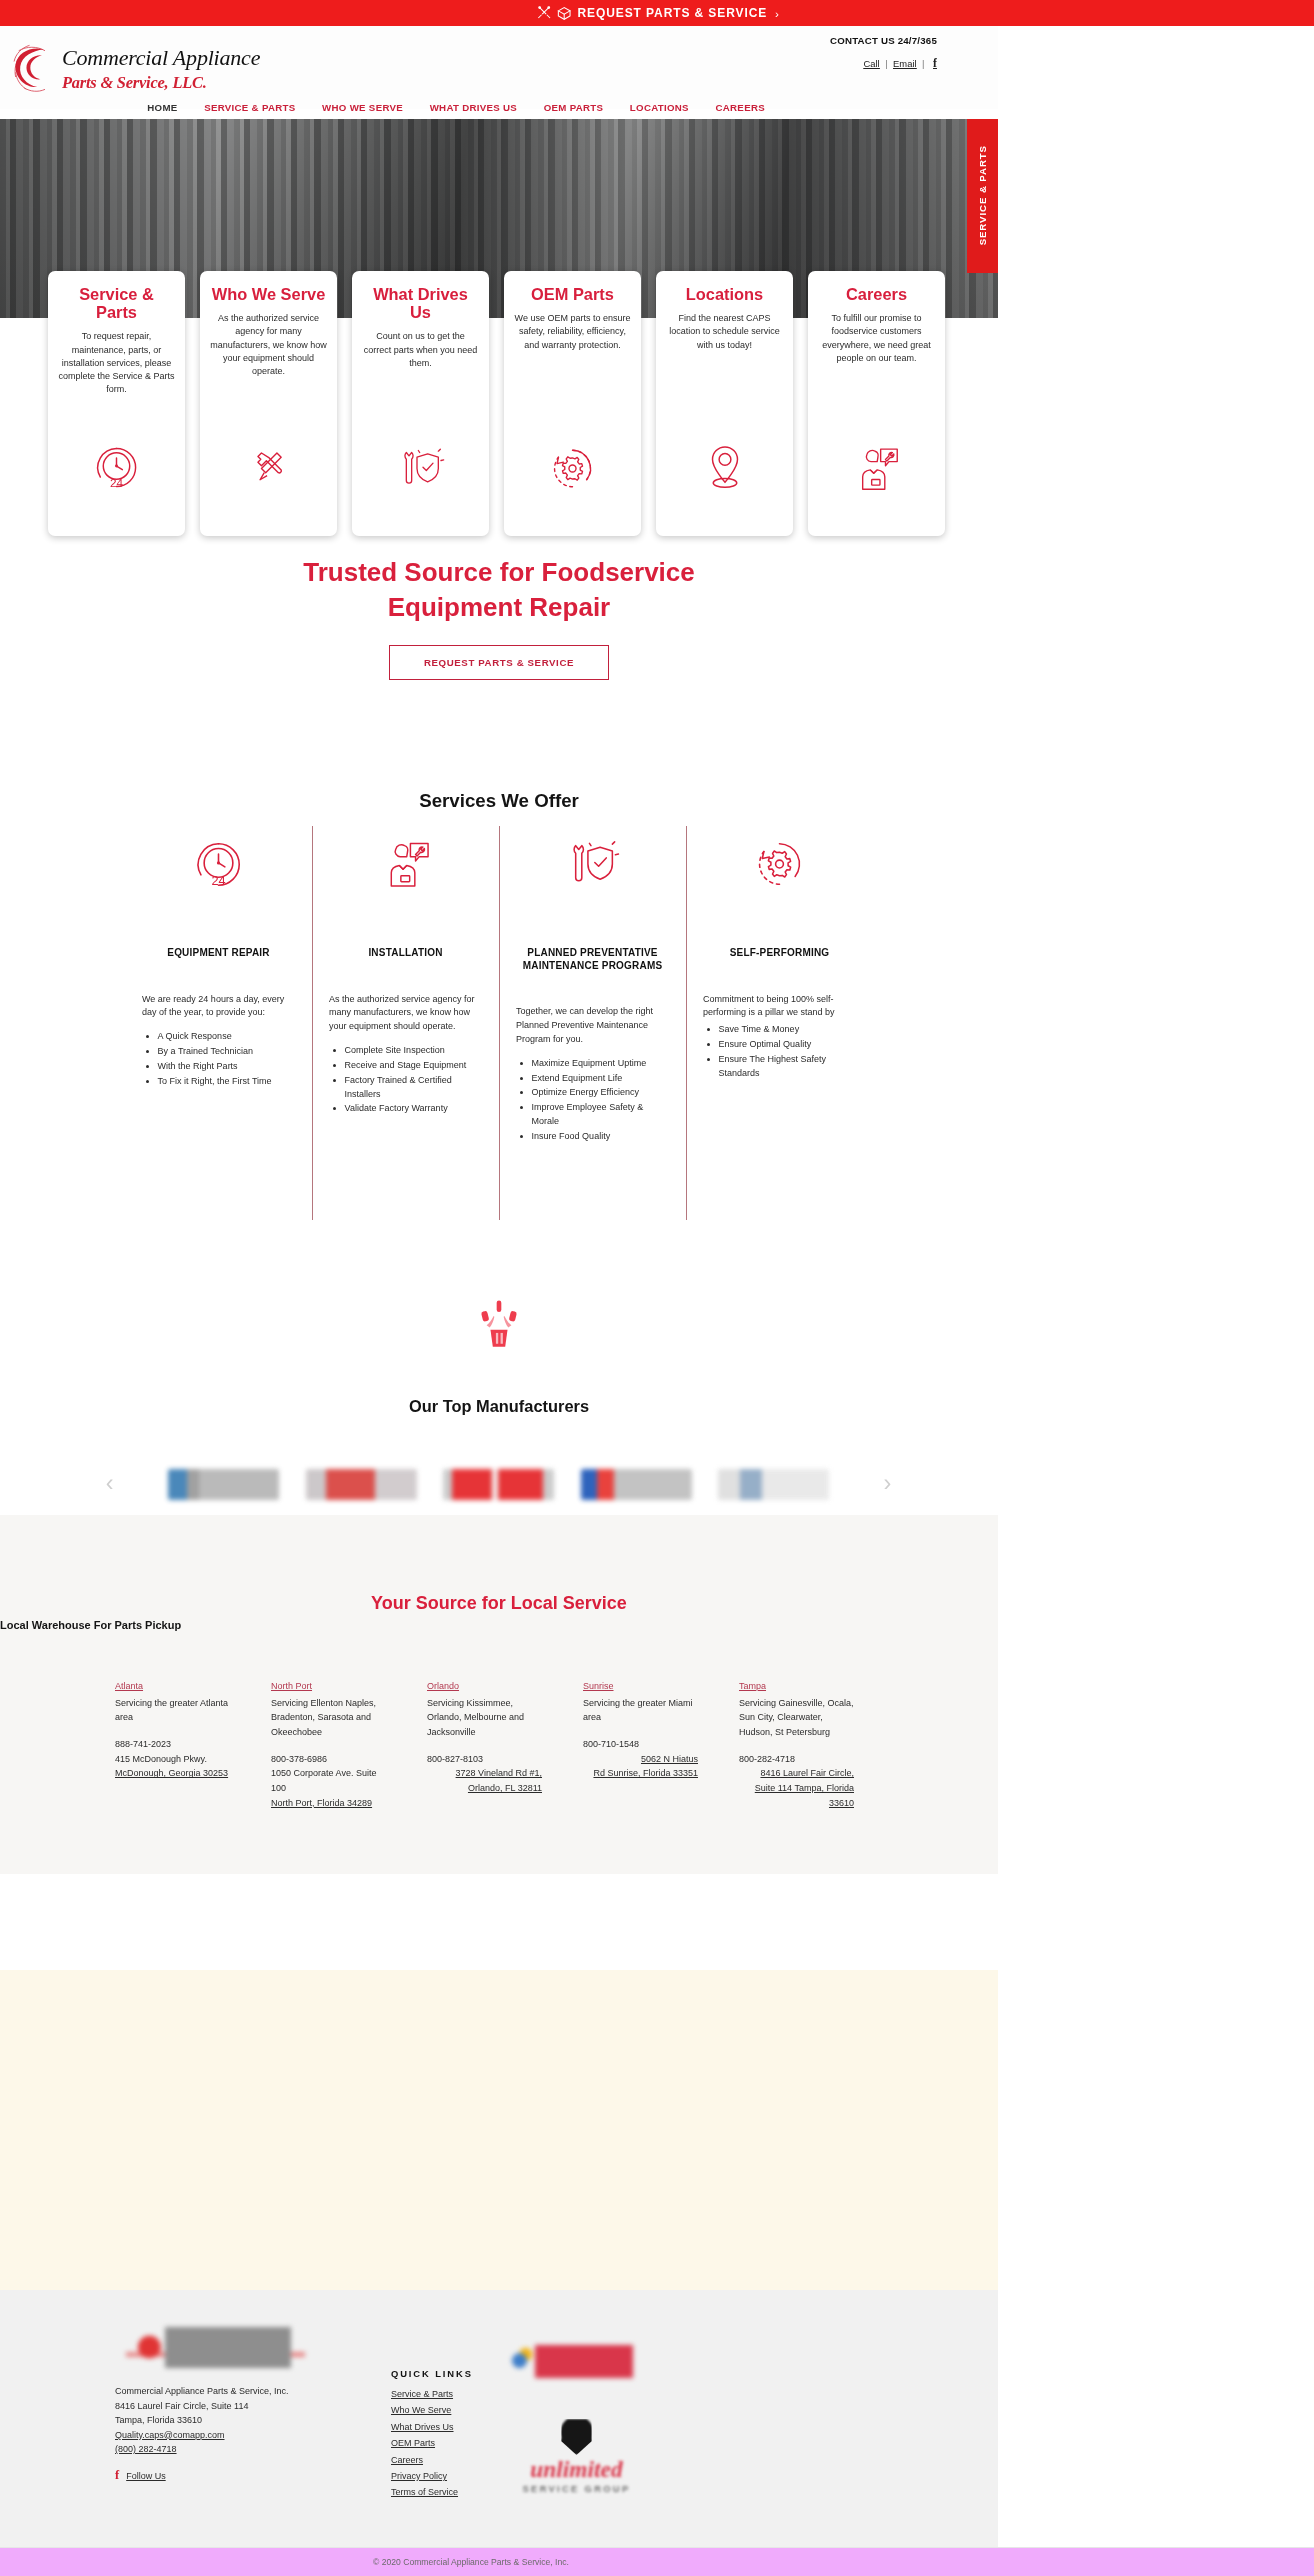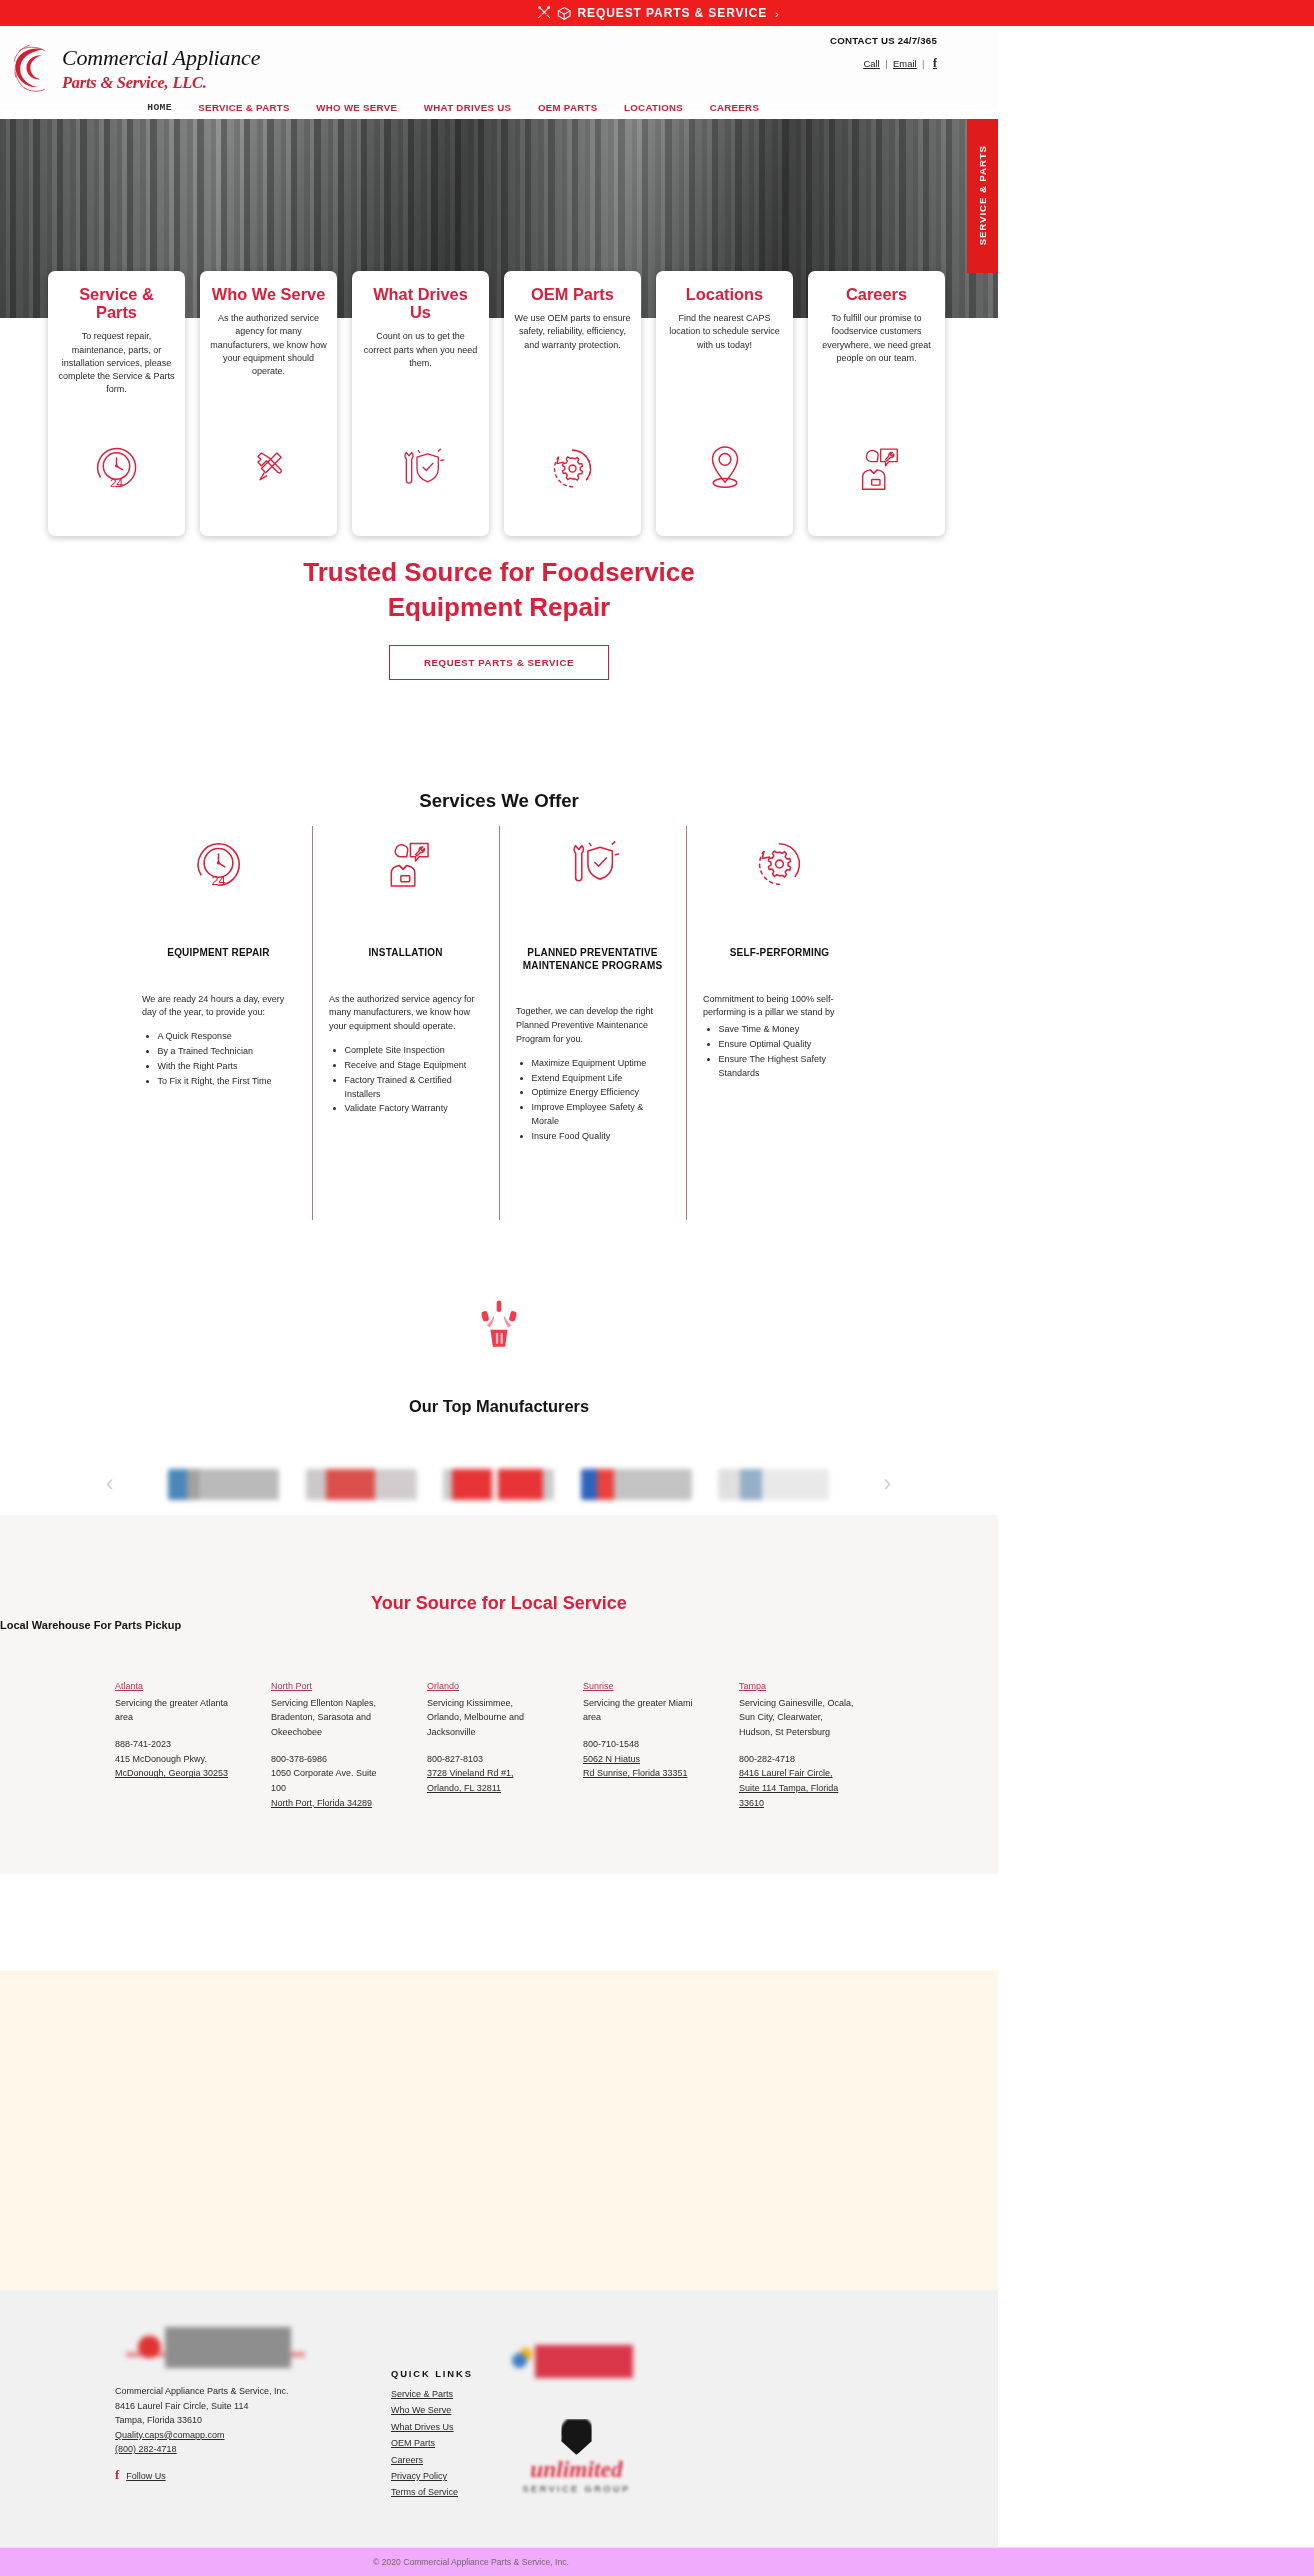--- a/index.html
+++ b/index.html
@@ -63,21 +63,21 @@
 
   
   .nav{
     position:absolute; left:0; top:94px; width:998px; height:26px;
     display:flex; align-items:center; padding-left:134px; gap:0;
   }
   .nav a{
     font-size:9.7px; font-weight:bold; letter-spacing:0.3px;
     text-decoration:none; color:#c9203a; padding:0 13.3px; white-space:nowrap;
   }
-  .nav a.home{ color:#333;font-family:Liberation Mono, monospace; }
+  .nav a.home{ color:#333; }
 
   
   .hero{
     position:absolute; left:0; top:119px; width:998px; height:199px;
     overflow:hidden; background:#3a3d40;
   }
   .hero-img{
     position:absolute; inset:0;
     background:
       linear-gradient(95deg, rgba(30,32,34,.42) 0%, rgba(255,255,255,.05) 22%, rgba(20,20,22,.55) 46%, rgba(200,202,205,.30) 62%, rgba(35,35,38,.6) 78%, rgba(150,152,155,.25) 100%),
@@ -193,21 +193,21 @@
   }
   .local-h2{
     position:absolute; left:0; top:104px; width:998px; 
     font-size:11px; font-weight:bold; color:#141414;
   }
   .locs{
     position:absolute; left:115px; top:164px; width:779px; display:flex; gap:41px;
   }
   .loc{ width:115px; font-size:9px; line-height:1.62; color:#2b2b2b; }
   .loc-name{ color:#b3384f; text-decoration:underline; display:block; margin-bottom:2px; }
-  .loc-u{ text-decoration:underline; }
+  .loc-u{ text-decoration:underline;text-align:right; }
   .loc-gap{ height:12.5px; }
 
   
   .cream{
     position:absolute; left:0; top:1970px; width:998px; height:320px;
     background:#fdf8e9;
   }
 
   
   .footer{

